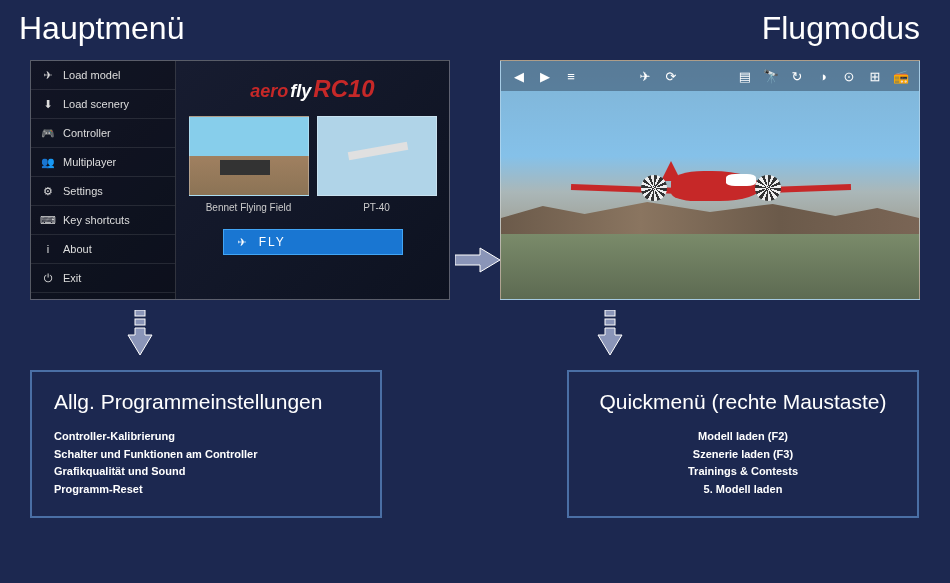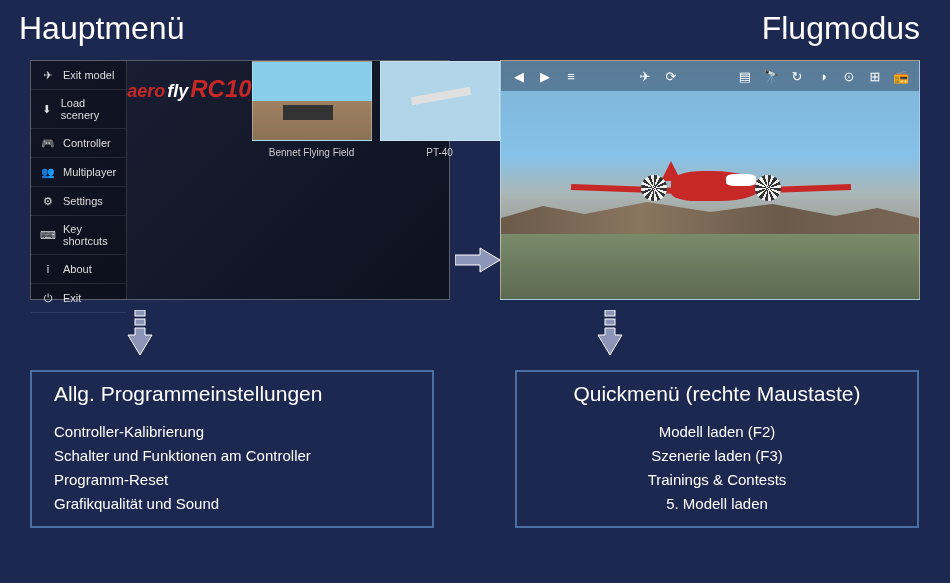--- a/index.html
+++ b/index.html
@@ -51,21 +51,21 @@
   width: 14px;
   height: 14px;
   display: flex;
   align-items: center;
   justify-content: center;
   font-size: 11px;
 }
 .main-content {
   flex: 1;
   display: flex;
-  flex-direction: row;
+  flex-direction: column;
 }
 .logo-area {
   height: 55px;
   display: flex;
   align-items: center;
   justify-content: center;
 }
 .logo-text {
   display: flex;
   align-items: baseline;
@@ -228,51 +228,51 @@
 .arrow-down {
   position: absolute;
   width: 30px; height: 45px;
 }
 .arrow-down-left { left: 125px; top: 310px; }
 .arrow-down-right { right: 325px; top: 310px; }
 
 
 .infobox {
   position: absolute;
-  width: 404px;
+  width: 352px;
   border: 2px solid #4a6fa5;
-  padding: 10px 22px;
+  padding: 18px 22px;
 }
 .infobox-left { left: 30px; top: 370px; }
 .infobox-right { right: 31px; top: 370px; text-align: center; }
 .infobox-title {
   font-size: 21px;
   font-weight: 300;
   margin-bottom: 14px;
 }
 .infobox-list {
   list-style: none;
 }
 .infobox-list li {
-  font-size: 15px;
-  font-weight: 400;
+  font-size: 11px;
+  font-weight: 700;
   line-height: 1.6;
 }
 </style>
 </head>
 <body>
 
 <div class="heading heading-left">Hauptmenü</div>
 <div class="heading heading-right">Flugmodus</div>
 
 <div class="panel mainmenu">
   <div class="sidebar">
     <div class="sidebar-item">
       <span class="icon">✈</span>
-      <span>Exit model</span>
+      <span>Load model</span>
     </div>
     <div class="sidebar-item">
       <span class="icon">⬇</span>
       <span>Load scenery</span>
     </div>
     <div class="sidebar-item">
       <span class="icon">🎮</span>
       <span>Controller</span>
     </div>
     <div class="sidebar-item">
@@ -369,22 +369,22 @@
     <rect x="10" y="9" width="10" height="6" fill="#8a95b8" stroke="#fff" stroke-width="1"></rect>
     <path d="M10 18 L10 25 L3 25 L15 45 L27 25 L20 25 L20 18 Z" fill="#8a95b8" stroke="#fff" stroke-width="1"></path>
   </svg>
 </div>
 
 <div class="infobox infobox-left">
   <div class="infobox-title">Allg. Programmeinstellungen</div>
   <ul class="infobox-list">
     <li>Controller-Kalibrierung</li>
     <li>Schalter und Funktionen am Controller</li>
+    <li>Grafikqualität und Sound</li>
     <li>Programm-Reset</li>
-    <li>Grafikqualität und Sound</li>
   </ul>
 </div>
 
 <div class="infobox infobox-right">
   <div class="infobox-title">Quickmenü (rechte Maustaste)</div>
   <ul class="infobox-list">
     <li>Modell laden (F2)</li>
     <li>Szenerie laden (F3)</li>
     <li>Trainings &amp; Contests</li>
     <li>5. Modell laden</li>

